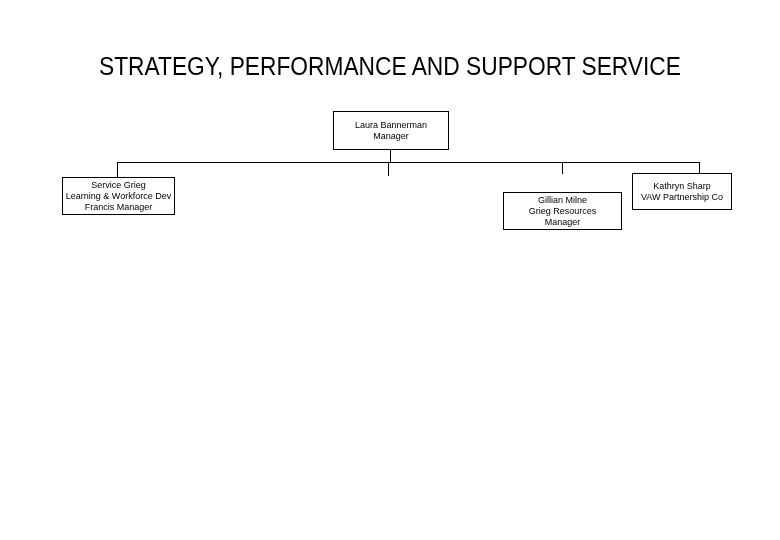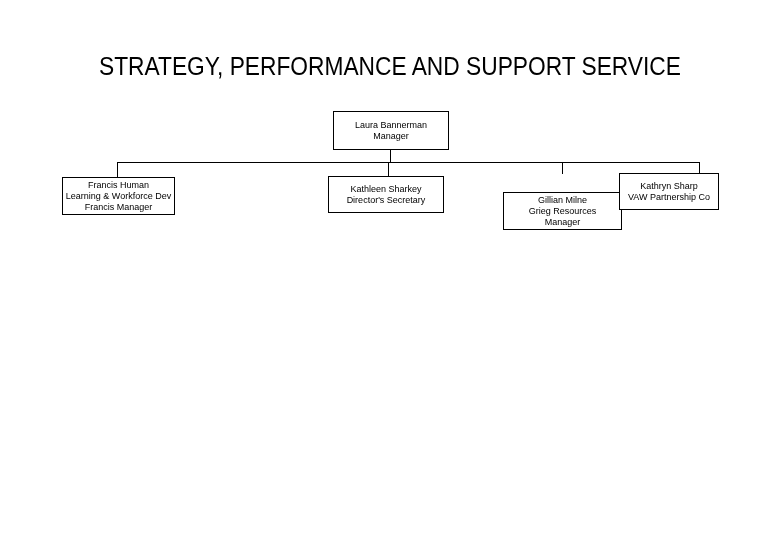--- a/index.html
+++ b/index.html
@@ -46,21 +46,21 @@
   }
   .conn {
     position: absolute;
     background: #000000;
   }
   
   #node-root { left: 333px; top: 111px; width: 116px; height: 39px; }
   #node-c1   { left: 62px;  top: 177px; width: 113px; height: 38px; }
   #node-c2   { left: 328px; top: 176px; width: 116px; height: 37px; }
   #node-c3   { left: 503px; top: 192px; width: 119px; height: 38px; }
-  #node-c4   { left: 619px; top: 173px; width: 100px; height: 37px; }
+  #node-c4   { left: 632px; top: 173px; width: 100px; height: 37px; }
   
   #conn-root-drop { left: 390px; top: 150px; width: 1px; height: 13px; }
   #conn-rail      { left: 117px; top: 162px; width: 583px; height: 1px; }
   #conn-drop-1    { left: 117px; top: 162px; width: 1px; height: 15px; }
   #conn-drop-2    { left: 388px; top: 162px; width: 1px; height: 14px; }
   #conn-drop-3    { left: 562px; top: 162px; width: 1px; height: 12px; }
   #conn-drop-4    { left: 699px; top: 162px; width: 1px; height: 11px; }
 </style>
 </head>
 <body>
@@ -75,29 +75,25 @@
   <div class="conn" id="conn-drop-2"></div>
   <div class="conn" id="conn-drop-3"></div>
   <div class="conn" id="conn-drop-4"></div>
 
   <div class="node" id="node-root">
     <div class="node-line">Laura Bannerman</div>
     <div class="node-line">Manager</div>
   </div>
 
   <div class="node" id="node-c1">
-    <div class="node-line">Francis Human</div>
+    <div class="node-line">Service Grieg</div>
     <div class="node-line">Learning &amp; Workforce Dev</div>
     <div class="node-line">Francis Manager</div>
   </div>
 
-  <div class="node" id="node-c2">
-    <div class="node-line">Kathleen Sharkey</div>
-    <div class="node-line">Director's Secretary</div>
-  </div>
 
   <div class="node" id="node-c3">
     <div class="node-line">Gillian Milne</div>
     <div class="node-line">Grieg Resources</div>
     <div class="node-line">Manager</div>
   </div>
 
   <div class="node" id="node-c4">
     <div class="node-line">Kathryn Sharp</div>
     <div class="node-line">VAW Partnership Co</div>

